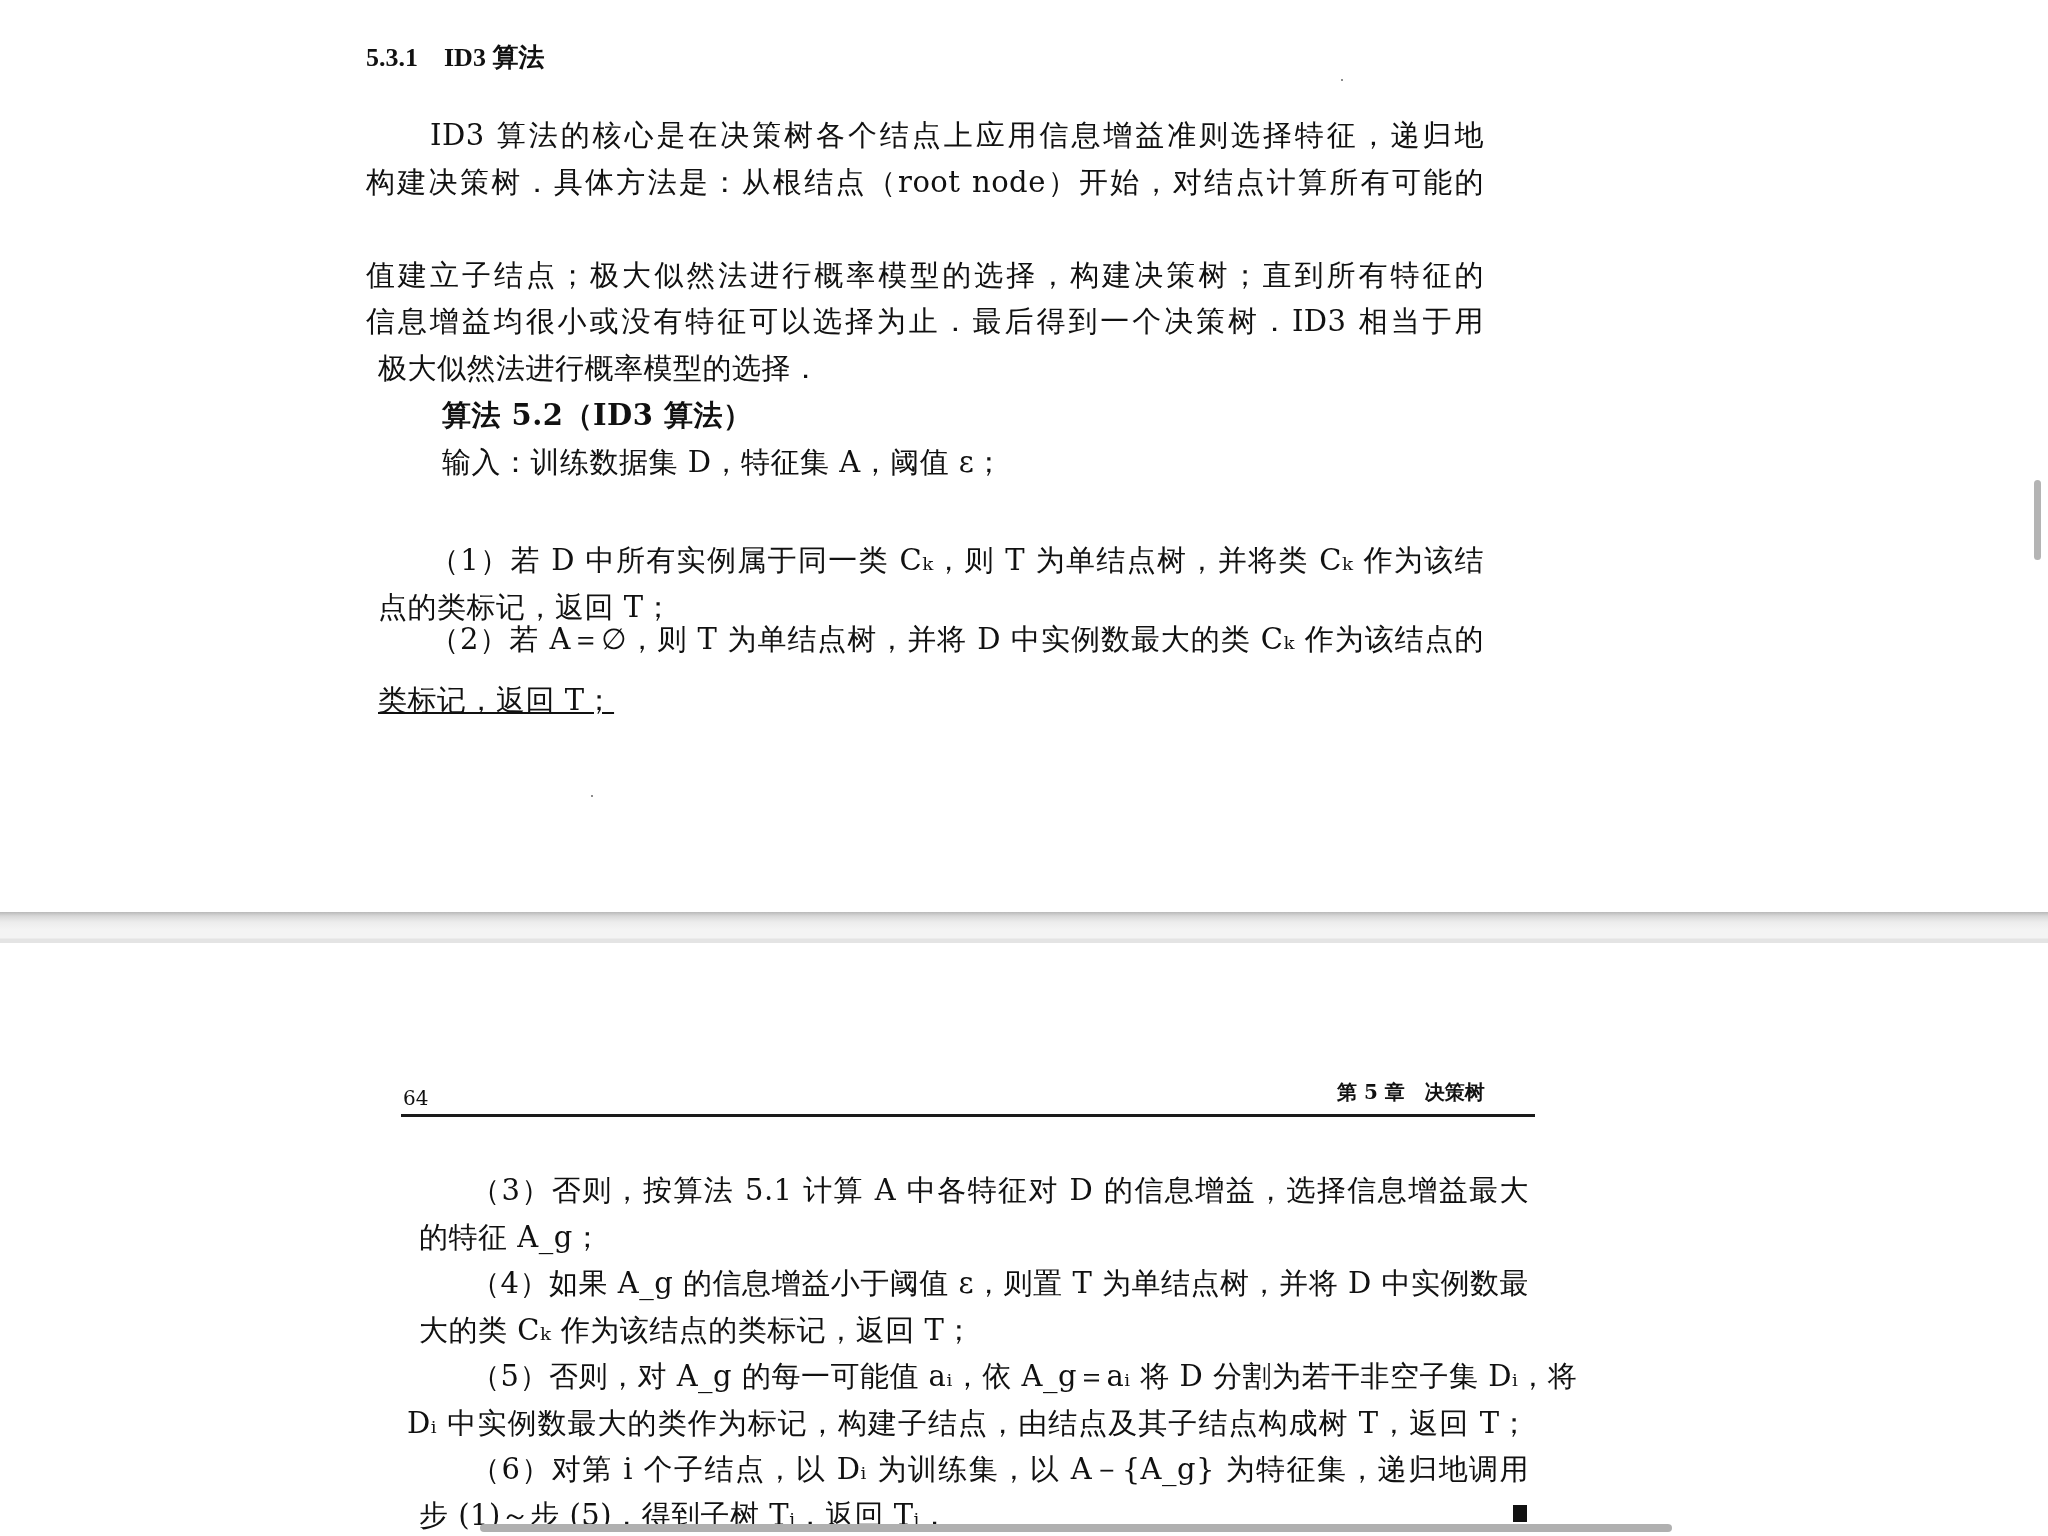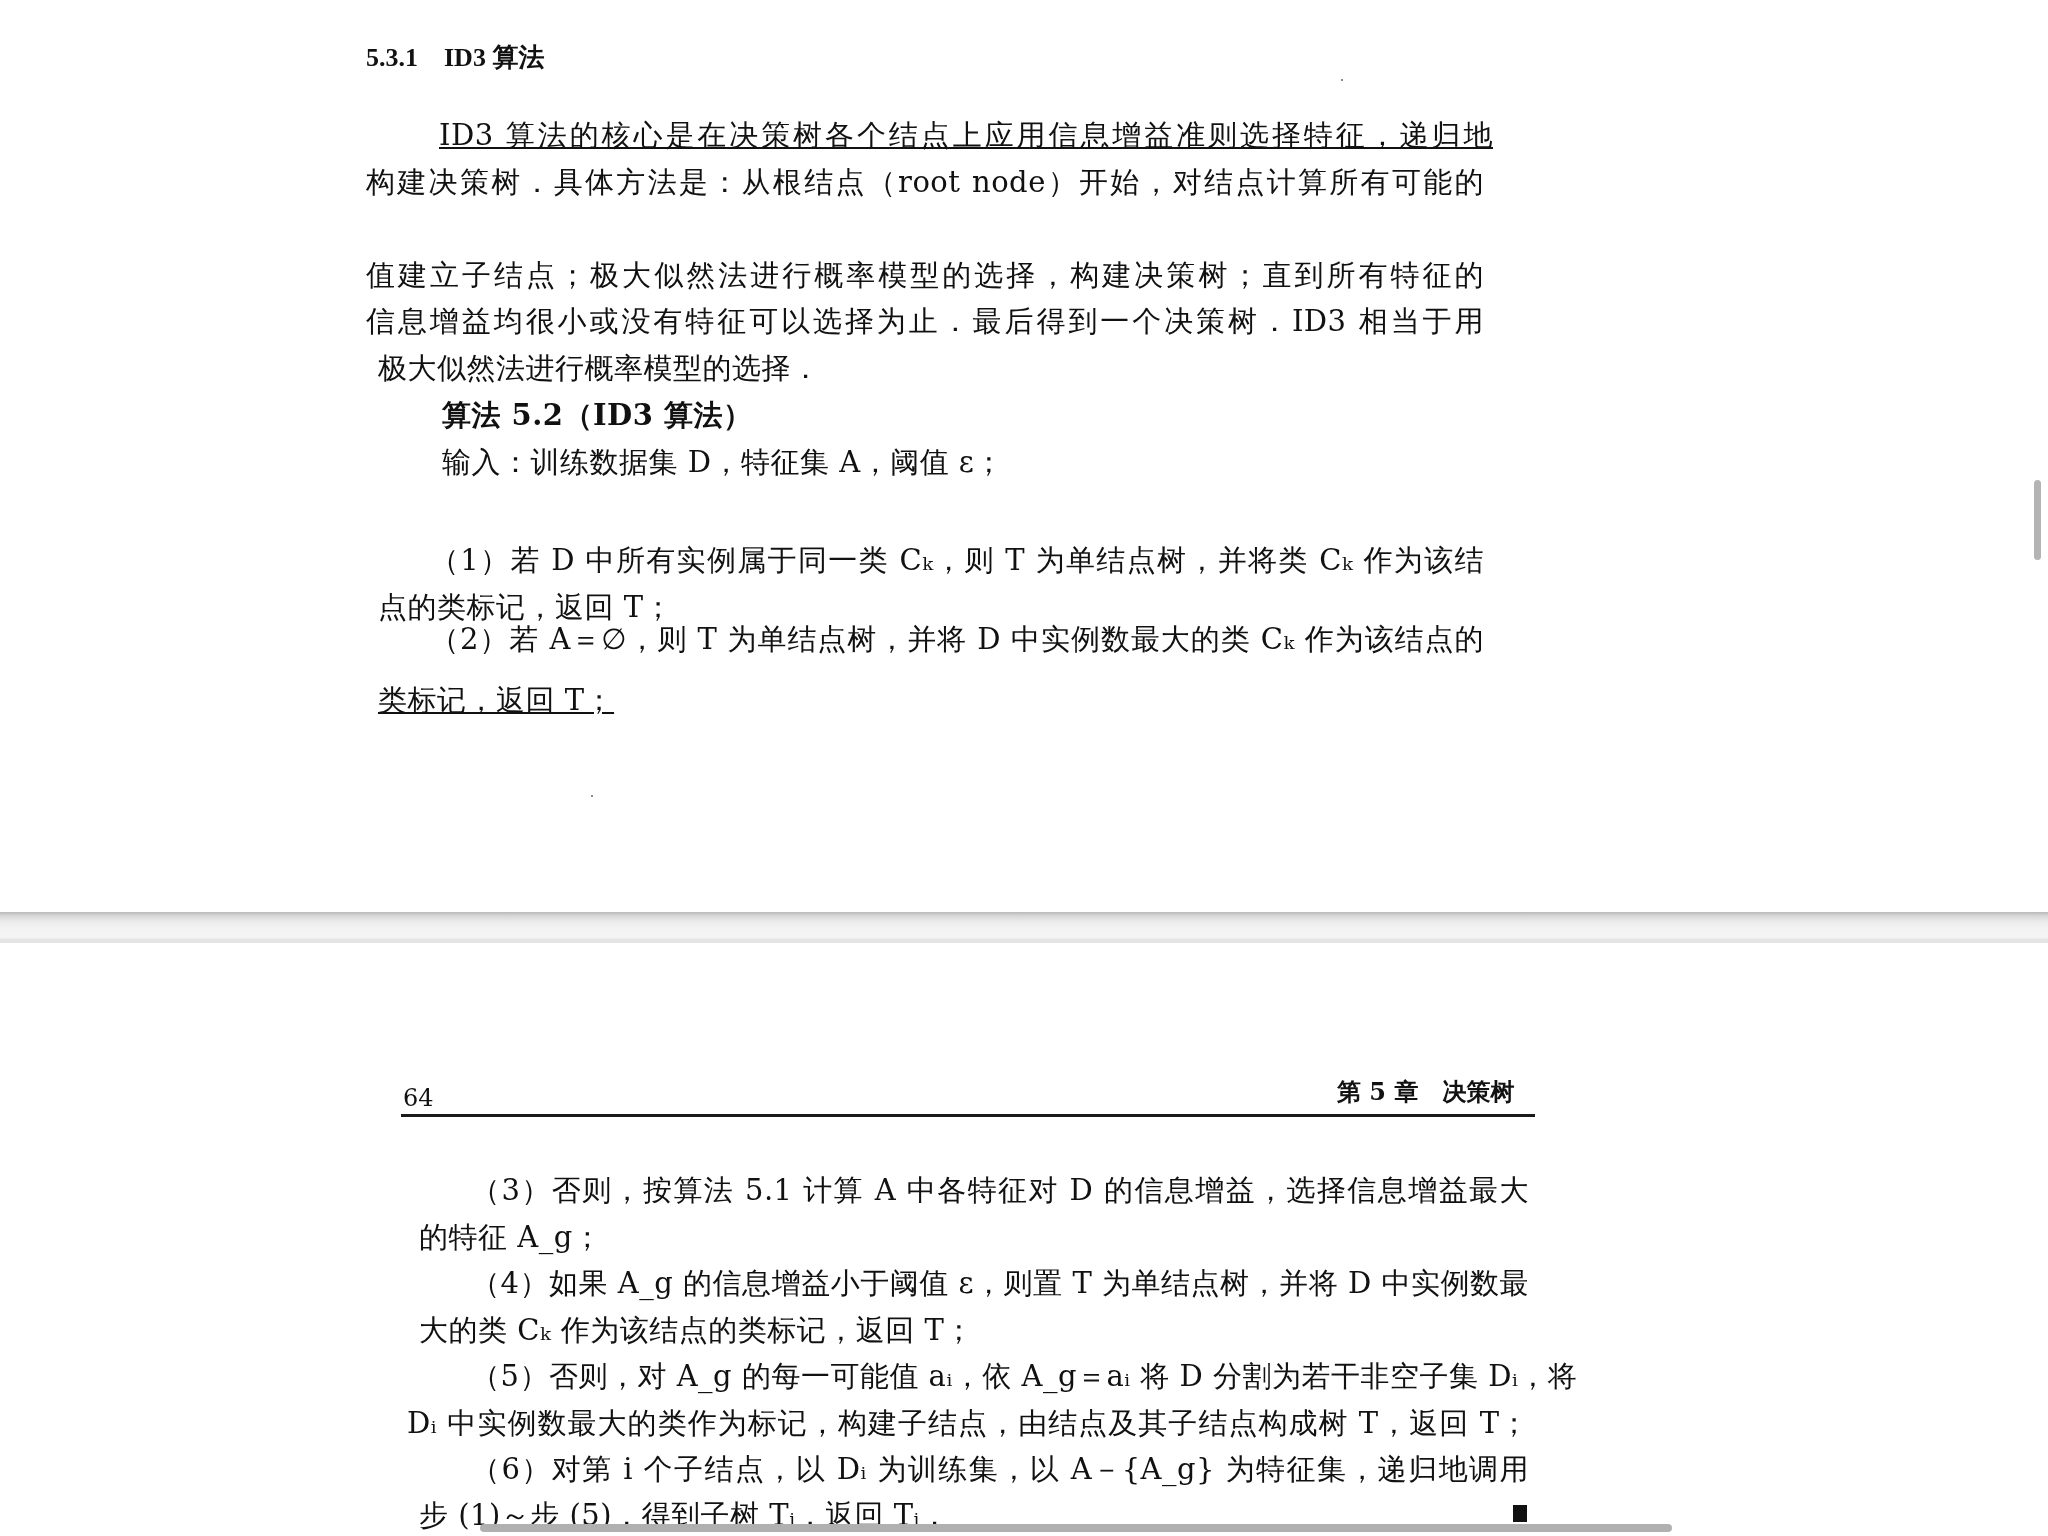--- a/index.html
+++ b/index.html
@@ -50,21 +50,21 @@
     position: absolute;
     font-family: "Liberation Serif", "DejaVu Serif", serif;
     font-weight: bold;
     font-size: 26px;
     line-height: 40px;
     white-space: pre;
   }
   .algo-title { font-weight: bold; }
   .run-header {
     position: absolute;
-    font-size: 24px;
+    font-size: 20px;
     line-height: 30px;
     white-space: pre;
   }
   .run-header.bold { font-weight: bold; }
   .header-rule {
     position: absolute;
     left: 401px; top: 1114px;
     width: 1134px; height: 3px;
     background: #1a1a1a;
   }
@@ -96,21 +96,21 @@
   }
 </style>
 </head>
 <body>
 
 <div class="viewer">
 
   <div class="page page-1">
     <div class="heading" style="left:366px; top:38px;">5.3.1　ID3 算法</div>
 
-    <div class="line" style="left:439px; top:118px; width:1054px;text-decoration:underline;">ID3 算法的核心是在决策树各个结点上应用信息增益准则选择特征，递归地</div>
+    <div class="line" style="left:430px; top:118px; width:1054px;">ID3 算法的核心是在决策树各个结点上应用信息增益准则选择特征，递归地</div>
     <div class="line" style="left:366px; top:165px; width:1118px;">构建决策树．具体方法是：从根结点（root node）开始，对结点计算所有可能的</div>
     <div class="line" style="left:366px; top:258px; width:1118px;">值建立子结点；极大似然法进行概率模型的选择，构建决策树；直到所有特征的</div>
     <div class="line" style="left:366px; top:304px; width:1118px;">信息增益均很小或没有特征可以选择为止．最后得到一个决策树．ID3 相当于用</div>
     <div class="line last" style="left:366px; top:351px; width:1118px;">极大似然法进行概率模型的选择．</div>
 
     <div class="line last algo-title" style="left:430px; top:398px; width:600px;">算法 5.2（ID3 算法）</div>
     <div class="line last" style="left:430px; top:445px; width:700px;">输入：训练数据集 D，特征集 A，阈值 ε；</div>
 
     <div class="line" style="left:430px; top:543px; width:1054px;">（1）若 D 中所有实例属于同一类 Cₖ，则 T 为单结点树，并将类 Cₖ 作为该结</div>
     <div class="line last" style="left:366px; top:590px; width:1118px;">点的类标记，返回 T；</div>

